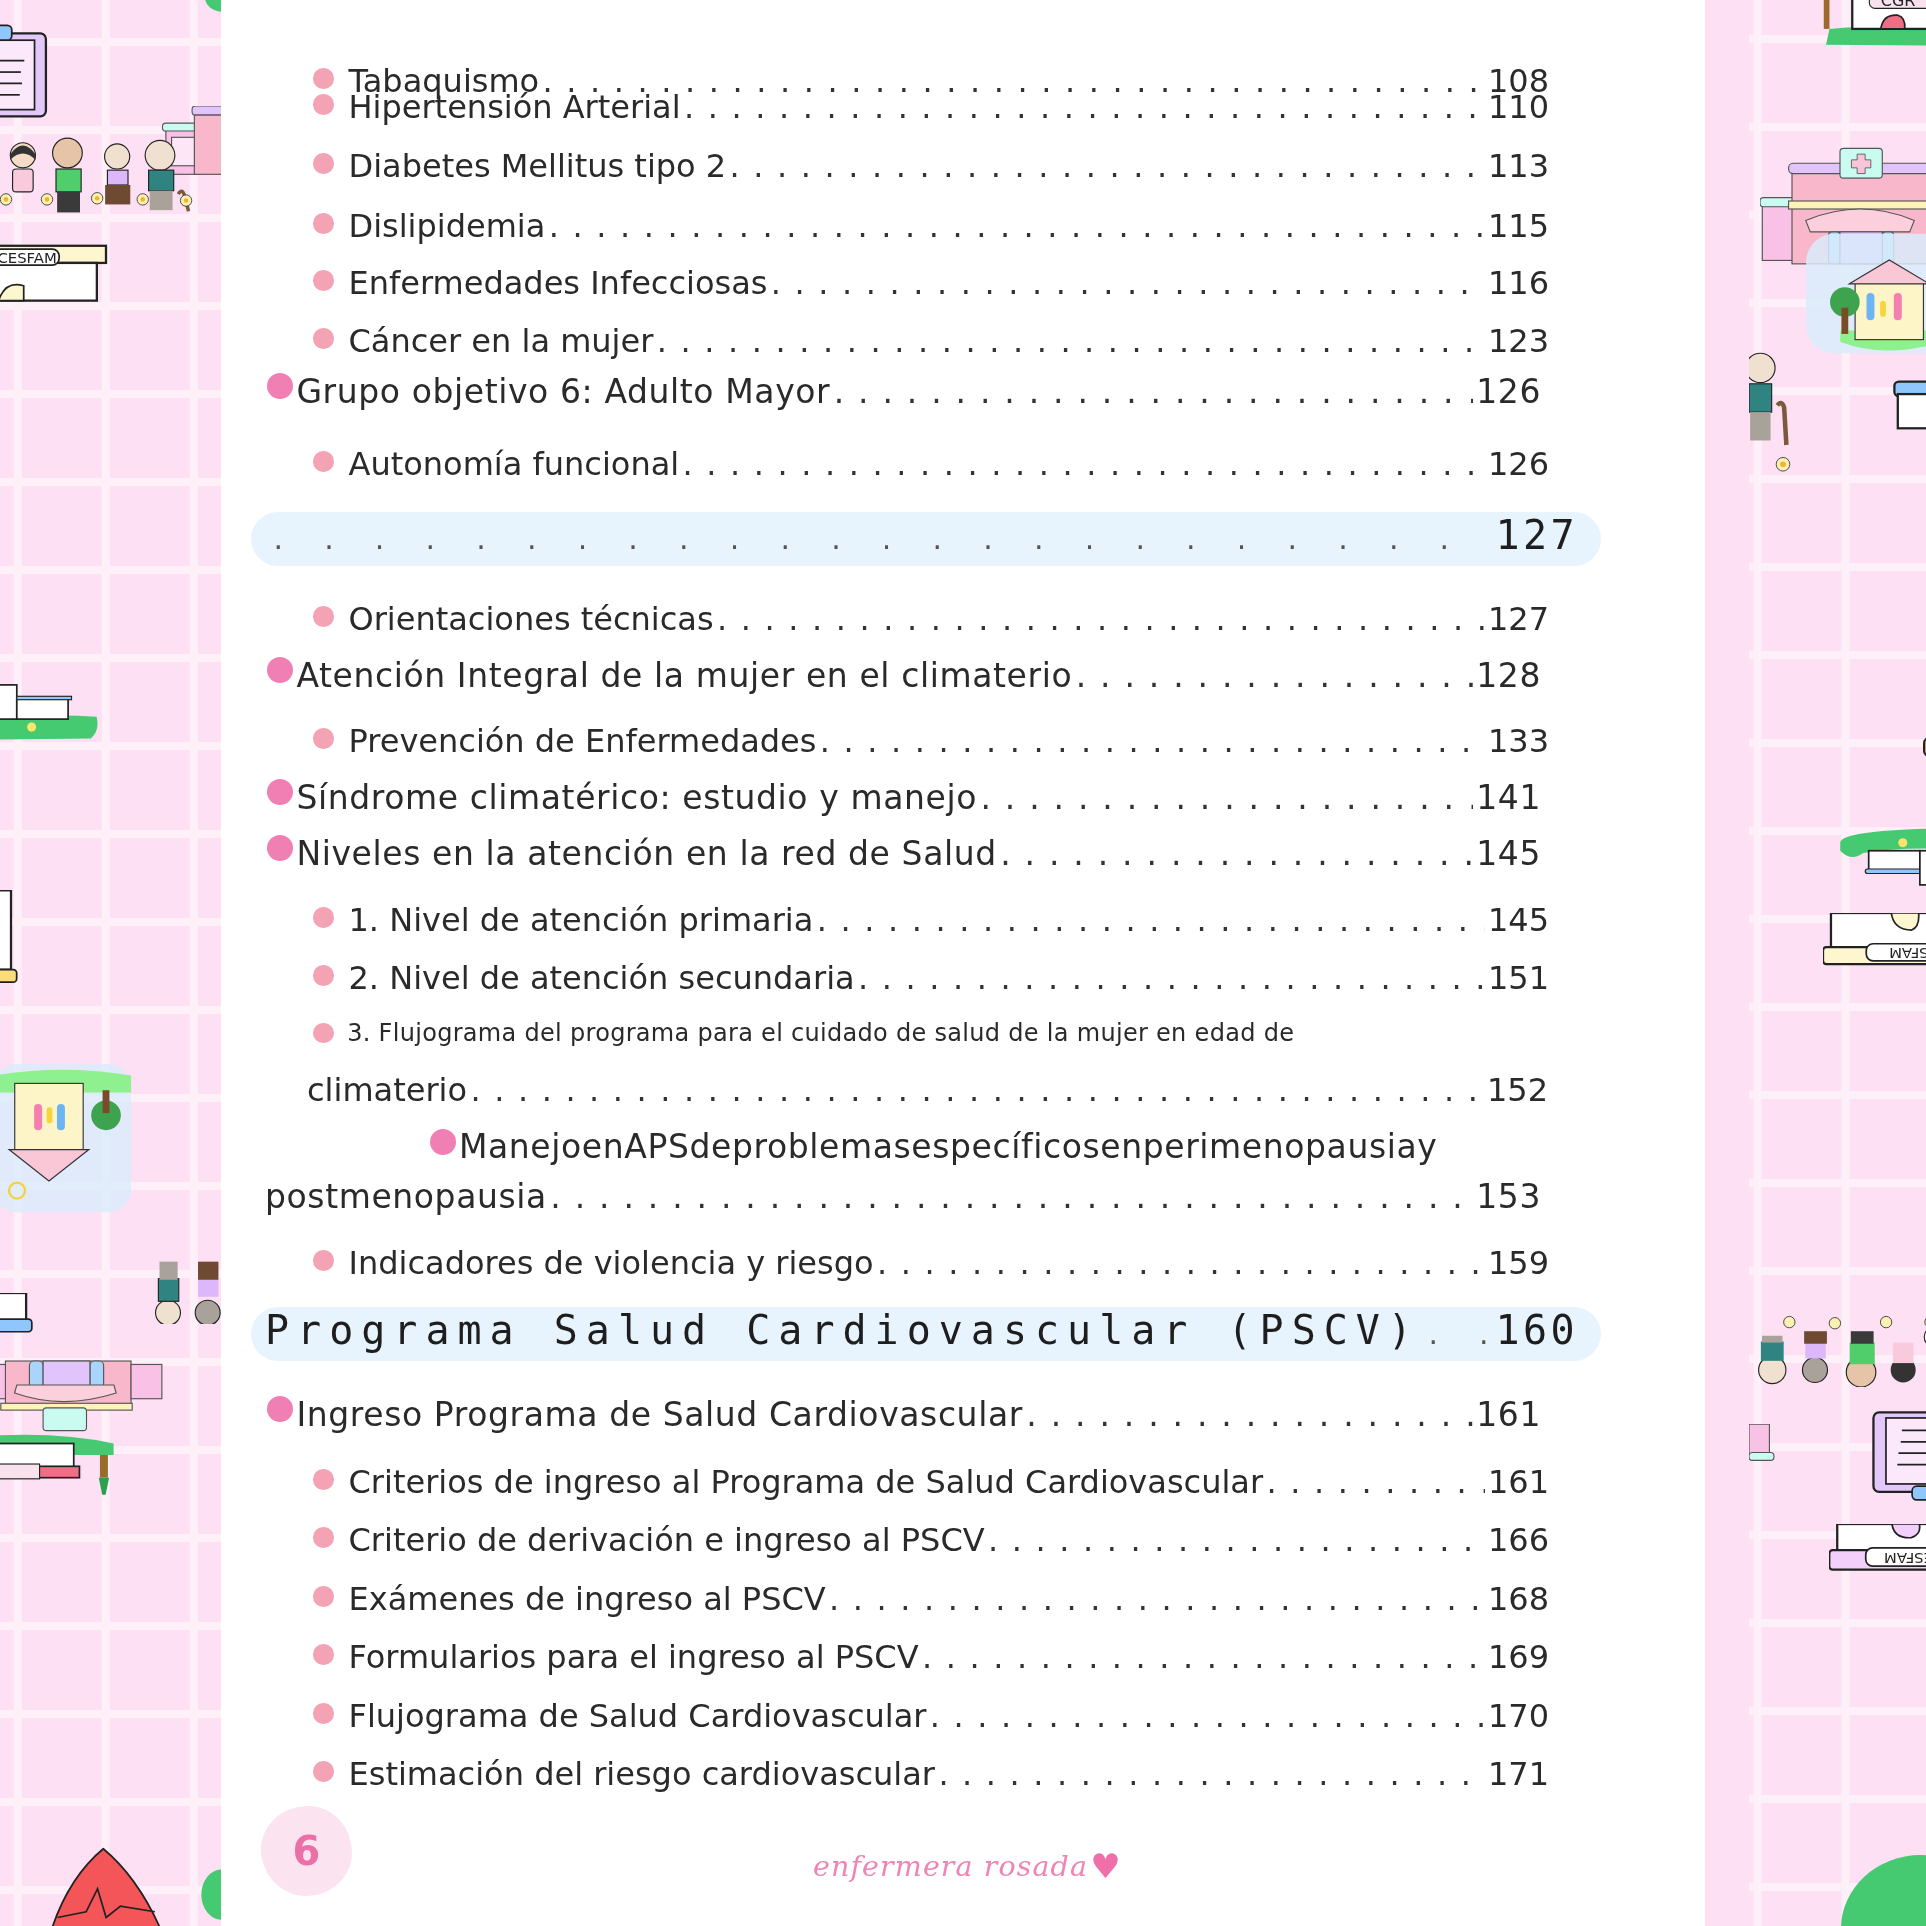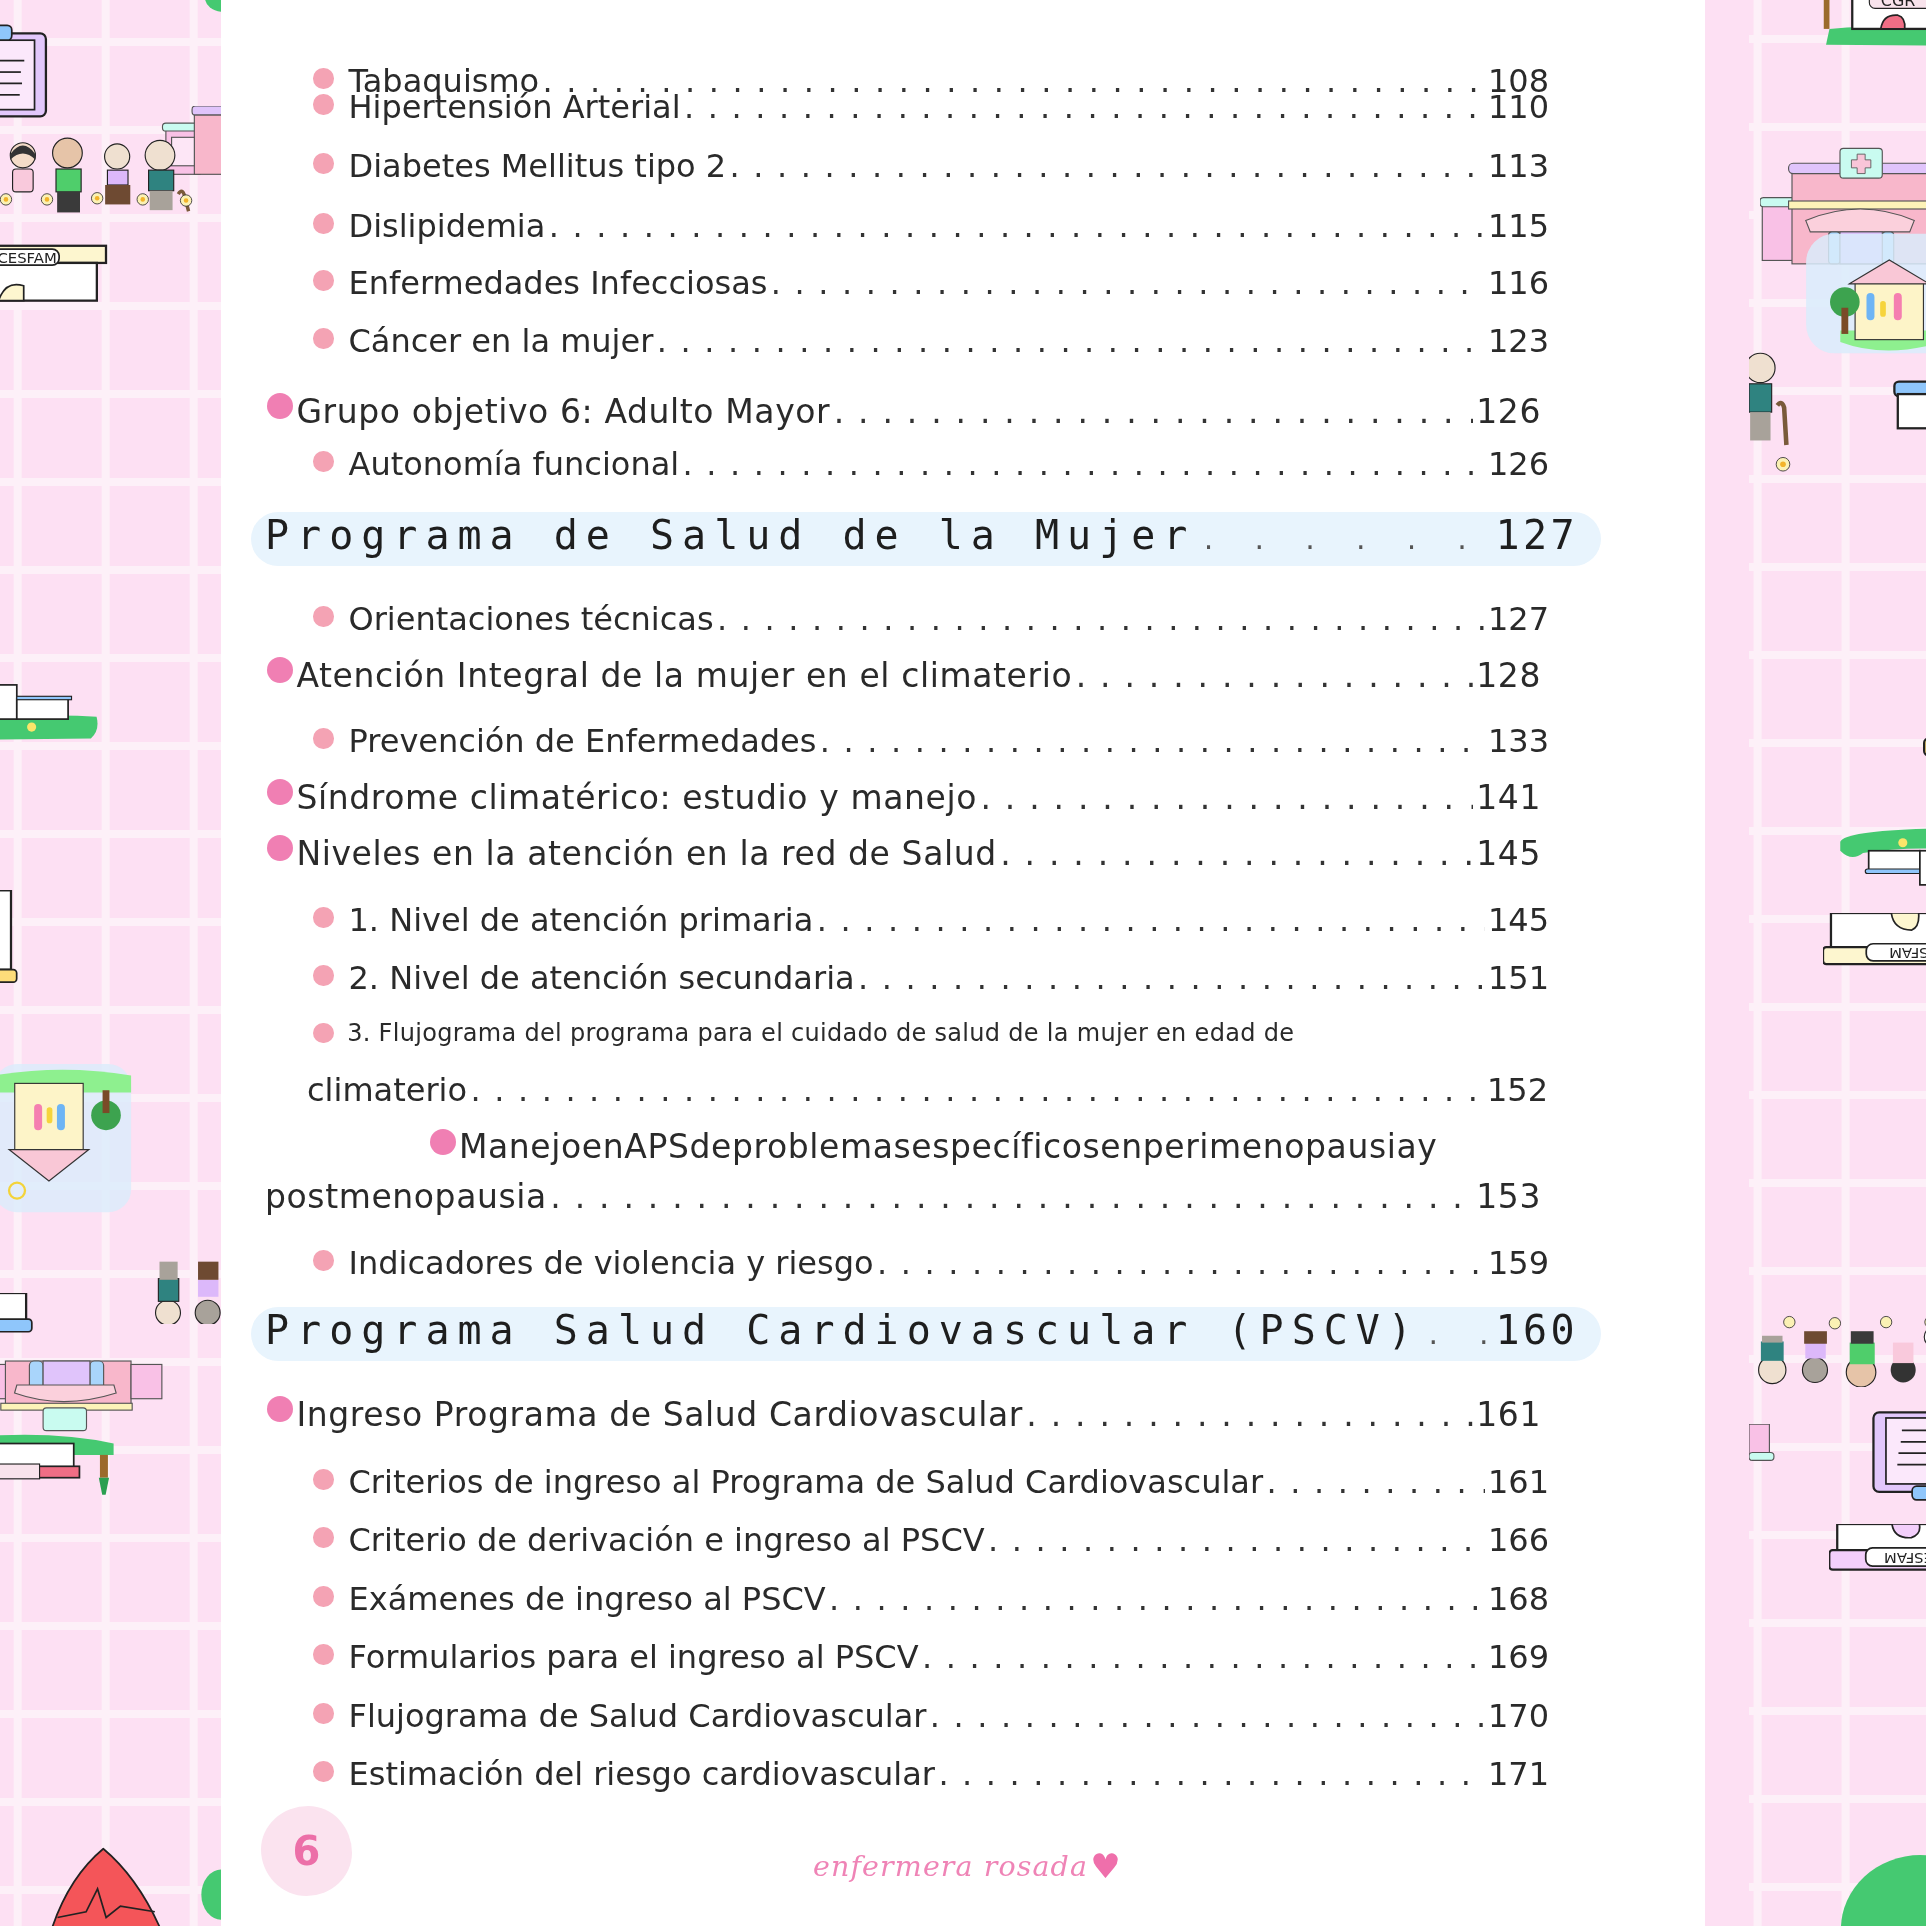--- a/index.html
+++ b/index.html
@@ -373,36 +373,35 @@
   <span class="label">Enfermedades Infecciosas</span>
   <span class="leader"></span>
   <span class="page-num">116</span>
 </div>
 <div class="toc-row sub" style="top:322px;">
   <span class="bullet"></span>
   <span class="label">Cáncer en la mujer</span>
   <span class="leader"></span>
   <span class="page-num">123</span>
 </div>
-<div class="toc-row main" style="top:392px;">
+<div class="toc-row main" style="top:372px;">
   <span class="bullet"></span>
   <span class="label">Grupo objetivo 6: Adulto Mayor</span>
   <span class="leader"></span>
   <span class="page-num">126</span>
 </div>
 <div class="toc-row sub" style="top:445px;">
   <span class="bullet"></span>
   <span class="label">Autonomía funcional</span>
   <span class="leader"></span>
   <span class="page-num">126</span>
 </div>
 
 <div class="section-band" style="top:512px;"></div>
 <div class="section-row" style="top:512px;">
-  <span class="label">Programa de Salud de la Mujer</span>
   <span class="leader"></span>
   <span class="page-num">127</span>
 </div>
 
 <div class="toc-row sub" style="top:600px;">
   <span class="bullet"></span>
   <span class="label">Orientaciones técnicas</span>
   <span class="leader"></span>
   <span class="page-num">127</span>
 </div>

